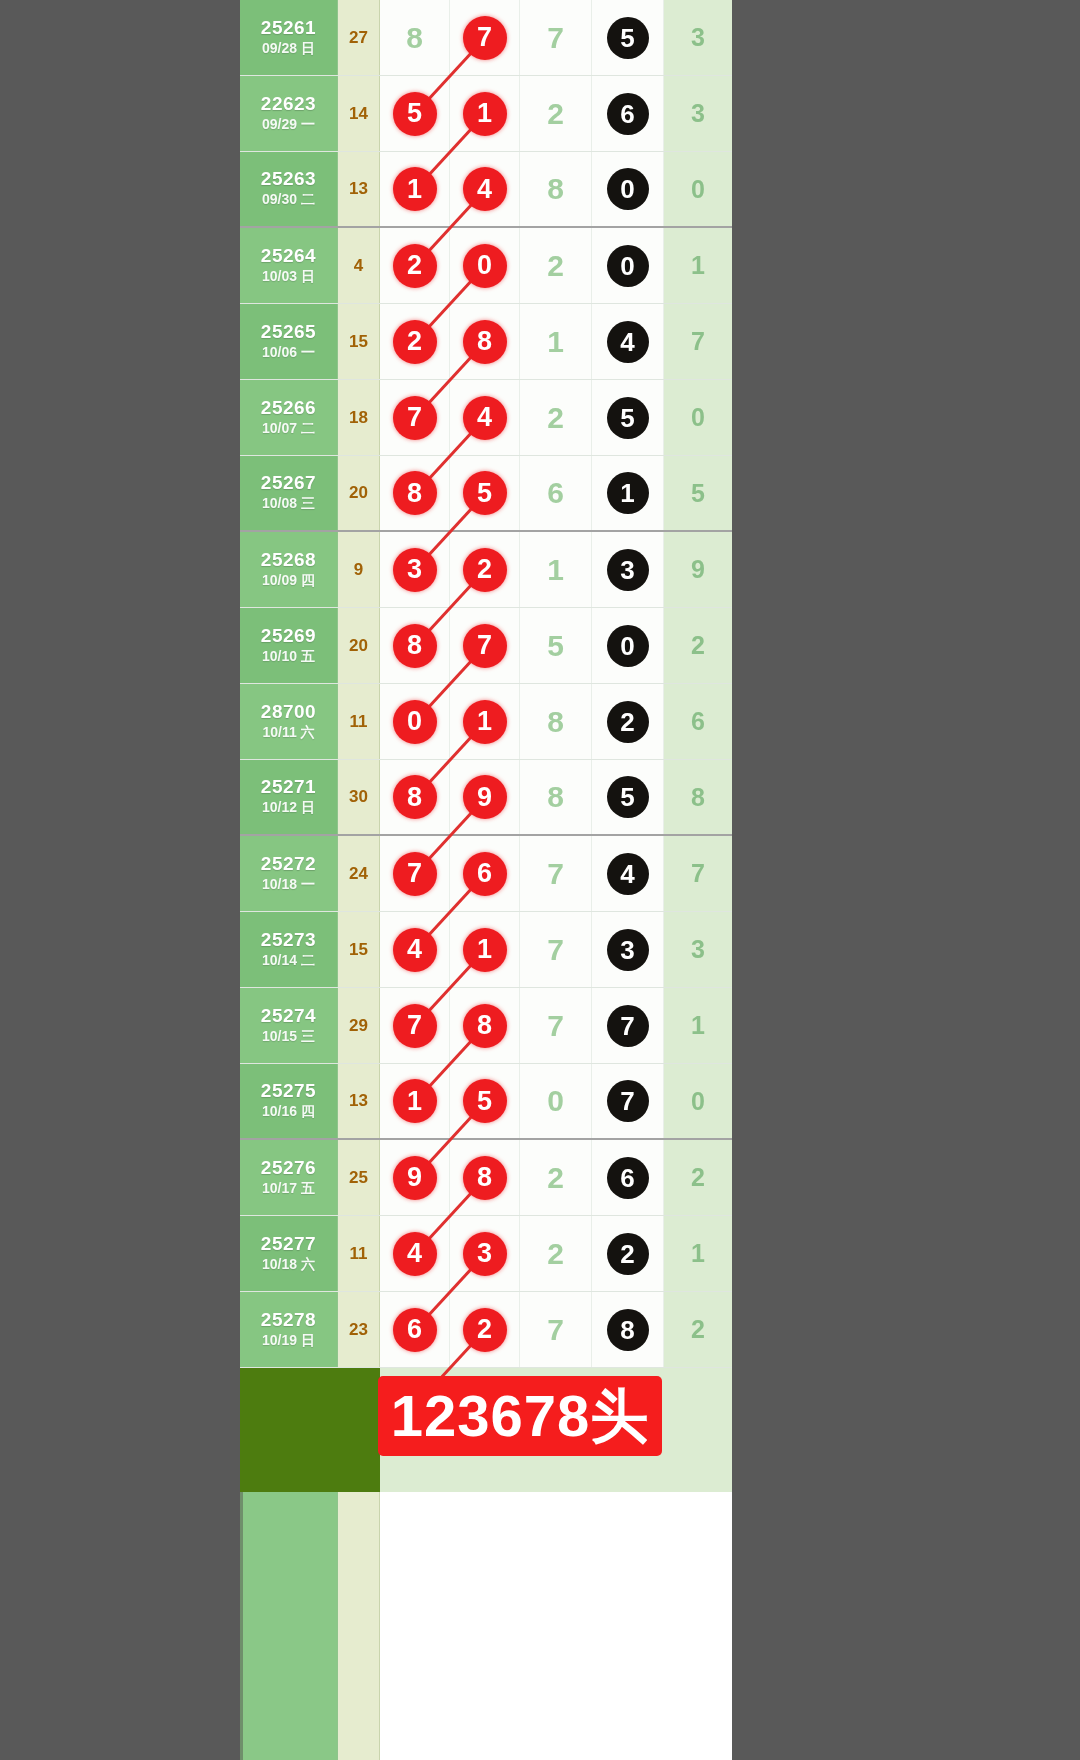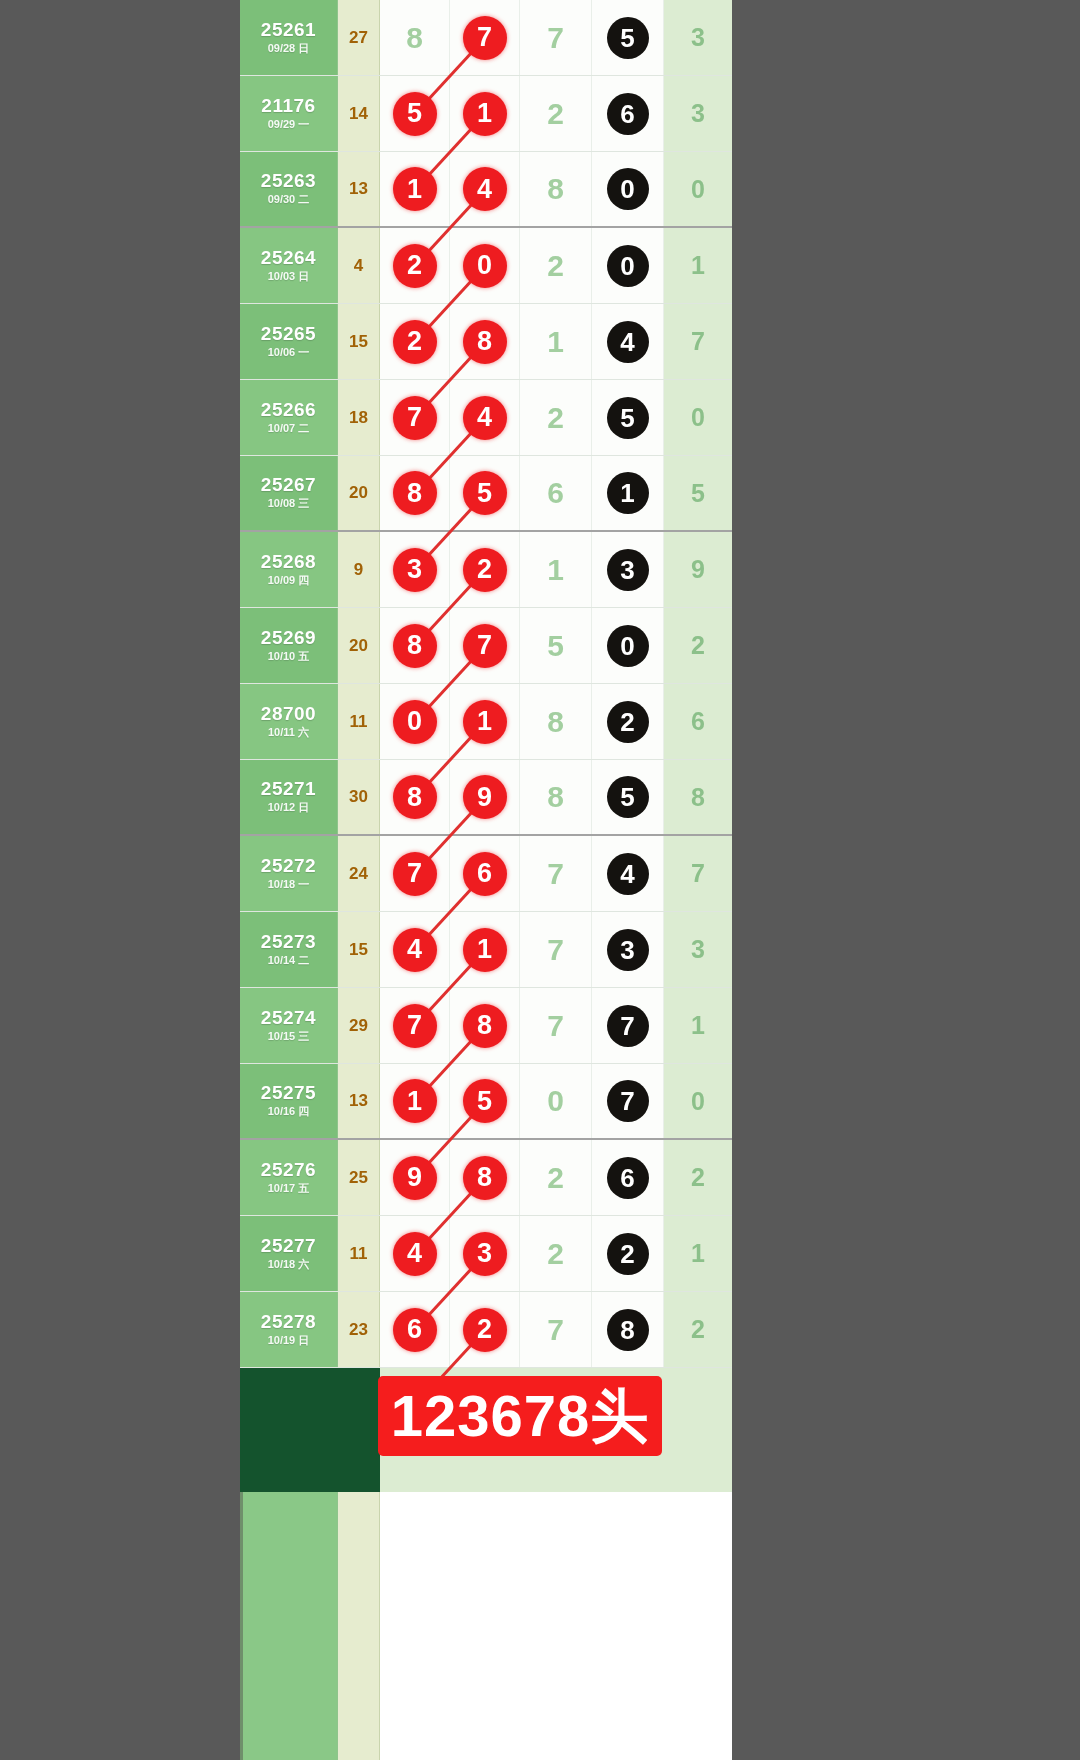--- a/index.html
+++ b/index.html
@@ -53,21 +53,21 @@
   }
   .row.alt .c-issue{ background:#86c682; }
   .issue-no{
     font-size:19px;
     font-weight:bold;
     letter-spacing:.5px;
     line-height:1.15;
     text-shadow:0 1px 1px rgba(80,120,80,.45);
   }
   .issue-date{
-    font-size:11px;
+    font-size:14px;
     font-weight:bold;
     line-height:1.4;
     opacity:.92;
     text-shadow:0 1px 1px rgba(80,120,80,.4);
   }
   .c-sum{
     width:42px;flex:0 0 42px;
     background:#e6eccf;
     color:#a16207;
     font-size:17px;
@@ -127,21 +127,21 @@
     width:492px;height:1500px;
     pointer-events:none;
     z-index:2;
   }
   
   .banner-row{
     height:124px;
     display:flex;
     align-items:center;
     position:relative;
-    background:#14532d;
+    background:#4d7c0f;
   }
   .banner-row .c-issue{ background:#8ac887; }
   .banner-row .c-sum{ background:#e6eccf; }
   .banner{
     position:absolute;
     left:138px;top:8px;
     width:284px;height:80px;
     background:#f51d1d;
     border-radius:5px;
     color:#ffffff;
@@ -187,21 +187,21 @@
         <div class="c-cell wide">
           <div class="plain">7</div>
         </div>
         <div class="c-cell wide">
           <div class="ball-black">5</div>
         </div>
         <div class="c-tail">3</div>
       </div>
       <div class="row alt">
         <div class="c-issue">
-          <div class="issue-no">21176</div>
+          <div class="issue-no">22623</div>
           <div class="issue-date">09/29 一</div>
         </div>
         <div class="c-sum">14</div>
         <div class="c-cell">
           <div class="ball-red">5</div>
         </div>
         <div class="c-cell">
           <div class="ball-red">1</div>
         </div>
         <div class="c-cell wide">

